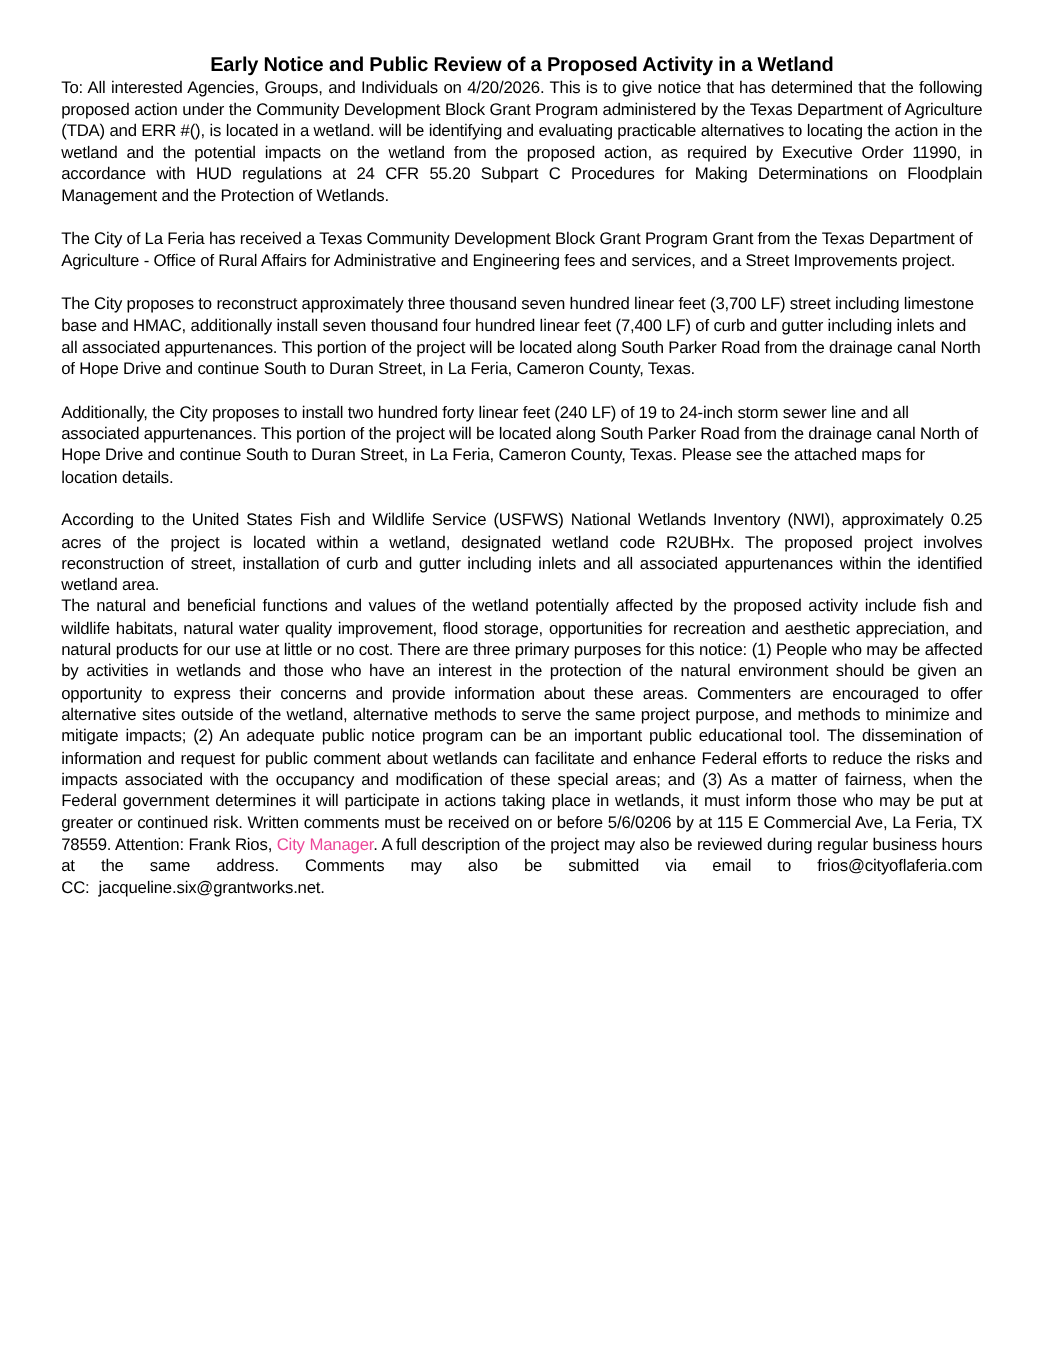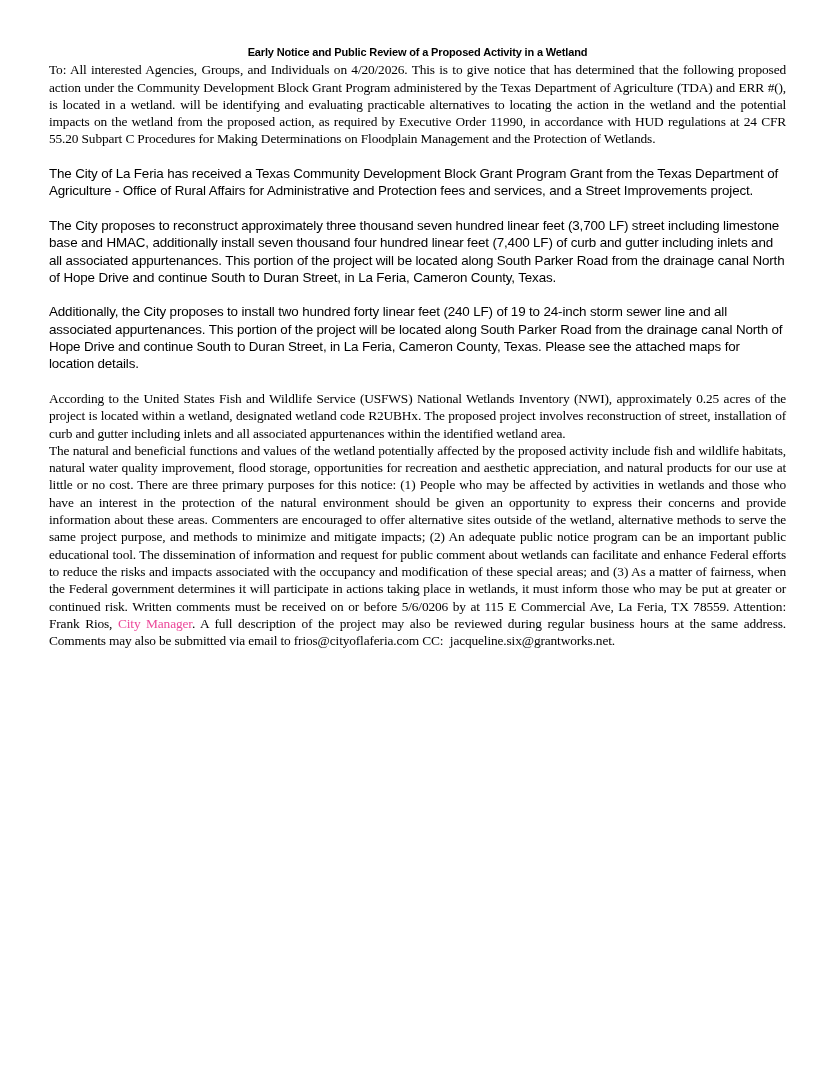--- a/index.html
+++ b/index.html
@@ -21,47 +21,46 @@
     top: 44px;
     width: 737px;
     font-size: 13.4px;
     line-height: 17.3px;
     letter-spacing: -0.15px;
   }
   .title {
     text-align: center;
     font-weight: bold;
     margin: 0;
-    font-size: 11px;
+    font-size: 16px;
   }
   p {
     margin: 0;
   }
   .gap {
     height: 17.3px;
   }
   .justify {
     text-align: justify;
-    font-family: Liberation Serif, serif;
   }
   .accent {
     color: #ec4899;
   }
 </style>
 </head>
 <body>
 
 <div class="page">
   <p class="title">Early Notice and Public Review of a Proposed Activity in a Wetland</p>
 
   <p class="justify">To: All interested Agencies, Groups, and Individuals on 4/20/2026. This is to give notice that  has determined that the following proposed action under the Community Development Block Grant Program administered by the Texas Department of Agriculture (TDA) and ERR #(), is located in a wetland.  will be identifying and evaluating practicable alternatives to locating the action in the wetland and the potential impacts on the wetland from the proposed action, as required by Executive Order 11990, in accordance with HUD regulations at 24 CFR 55.20 Subpart C Procedures for Making Determinations on Floodplain Management and the Protection of Wetlands.</p>
 
   <div class="gap"></div>
 
-  <p>The City of La Feria has received a Texas Community Development Block Grant Program Grant from the Texas Department of Agriculture - Office of Rural Affairs for Administrative and Protection fees and services, and a Street Improvements project.</p>
+  <p>The City of La Feria has received a Texas Community Development Block Grant Program Grant from the Texas Department of Agriculture - Office of Rural Affairs for Administrative and Engineering fees and services, and a Street Improvements project.</p>
 
   <div class="gap"></div>
 
   <p>The City proposes to reconstruct approximately three thousand seven hundred linear feet (3,700 LF) street including limestone base and HMAC, additionally install seven thousand four hundred linear feet (7,400 LF) of curb and gutter including inlets and all associated appurtenances. This portion of the project will be located along South Parker Road from the drainage canal North of Hope Drive and continue South to Duran Street, in La Feria, Cameron County, Texas.</p>
 
   <div class="gap"></div>
 
   <p>Additionally, the City proposes to install two hundred forty linear feet (240 LF) of 19 to 24-inch storm sewer line and all associated appurtenances. This portion of the project will be located along South Parker Road from the drainage canal North of Hope Drive and continue South to Duran Street, in La Feria, Cameron County, Texas. Please see the attached maps for location details.</p>
 
   <div class="gap"></div>

